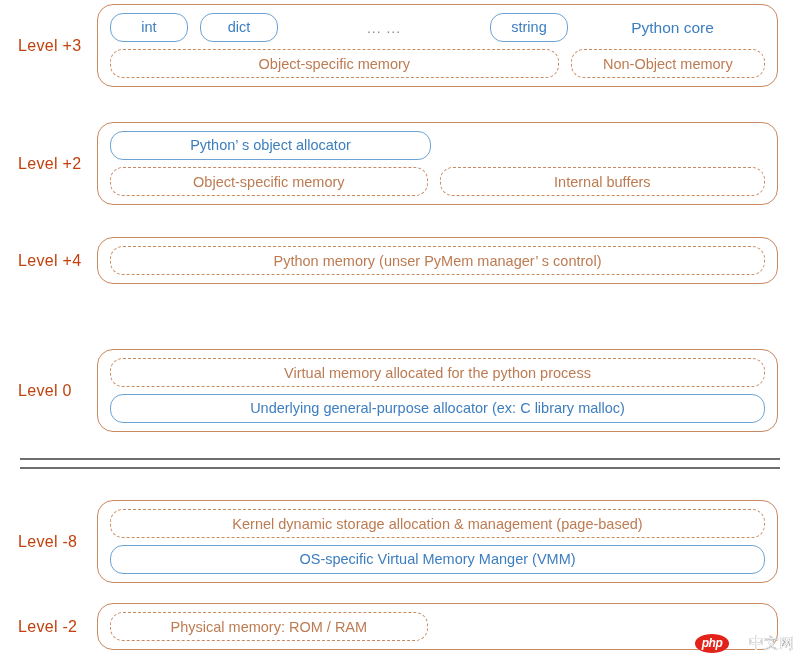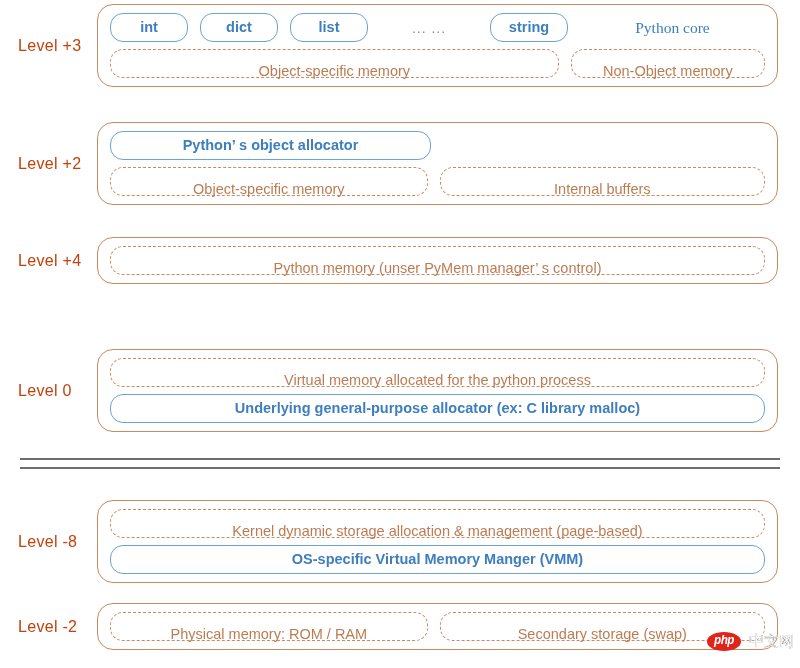--- a/index.html
+++ b/index.html
@@ -64,36 +64,35 @@
     border: 1.6px solid #6da3d4;
     border-radius: 13px;
     color: #3d7ebf;
     font-size: 14.5px;
     height: 29px;
     line-height: 26px;
     text-align: center;
     white-space: nowrap;
     padding: 0 10px;
     background: #ffffff;
-    font-weight: bold;
   }
 
   .pill-blue.small { min-width: 78px; }
 
   
   .pill-dash {
     border: 1.5px dashed #c98a61;
     border-radius: 13px;
     color: #bd7b52;
     font-size: 14.5px;
     height: 29px;
     line-height: 26px;
     text-align: center;
     white-space: nowrap;
-    padding: 8px 10px;
+    padding: 1px 10px;
     background: #ffffff;
   }
 
   
   .text-blue {
     color: #3d7ebf;
     font-size: 15.5px;
     white-space: nowrap;
     text-align: center;
   }
@@ -124,23 +123,23 @@
   }
   .divider .line.top { top: 0; }
   .divider .line.bottom { top: 9px; }
 
   
   .watermark {
     position: absolute;
     right: 6px;
     bottom: 14px;
     display: flex;
-    gap: 8px;
+    align-items: center;
+    gap: 20px;
     height: 22px;
-    font-family: Liberation Mono, monospace;
   }
   .wm-php {
     background: #e2231a;
     color: #ffffff;
     font-size: 12px;
     font-weight: bold;
     font-style: italic;
     border-radius: 50% / 50%;
     width: 34px;
     height: 19px;
@@ -160,24 +159,23 @@
 <body>
 
 <div class="diagram">
 
   <div class="level-row" style="top:4px;">
     <div class="level-label">Level +3</div>
     <div class="outer-box">
       <div class="row">
         <div class="pill-blue small">int</div>
         <div class="pill-blue small">dict</div>
-        <div class="pill-blue small">list</div>
         <div class="ellipsis grow">... ...</div>
         <div class="pill-blue small">string</div>
-        <div class="text-blue" style="width:185px;font-family:Liberation Serif, serif;">Python core</div>
+        <div class="text-blue" style="width:185px;">Python core</div>
       </div>
       <div class="row">
         <div class="pill-dash" style="flex:0 0 68.5%;">Object-specific memory</div>
         <div class="pill-dash grow">Non-Object memory</div>
       </div>
     </div>
   </div>
 
   <div class="level-row" style="top:122px;">
     <div class="level-label">Level +2</div>
@@ -228,21 +226,20 @@
         <div class="pill-blue grow">OS-specific Virtual Memory Manger (VMM)</div>
       </div>
     </div>
   </div>
 
   <div class="level-row" style="top:603px;">
     <div class="level-label">Level -2</div>
     <div class="outer-box">
       <div class="row">
         <div class="pill-dash" style="flex:0 0 48.5%;">Physical memory: ROM / RAM</div>
-        <div class="pill-dash grow">Secondary storage (swap)</div>
       </div>
     </div>
   </div>
 
   <div class="watermark">
     <div class="wm-php">php</div>
     <div class="wm-cn">中文网</div>
   </div>
 
 </div>

